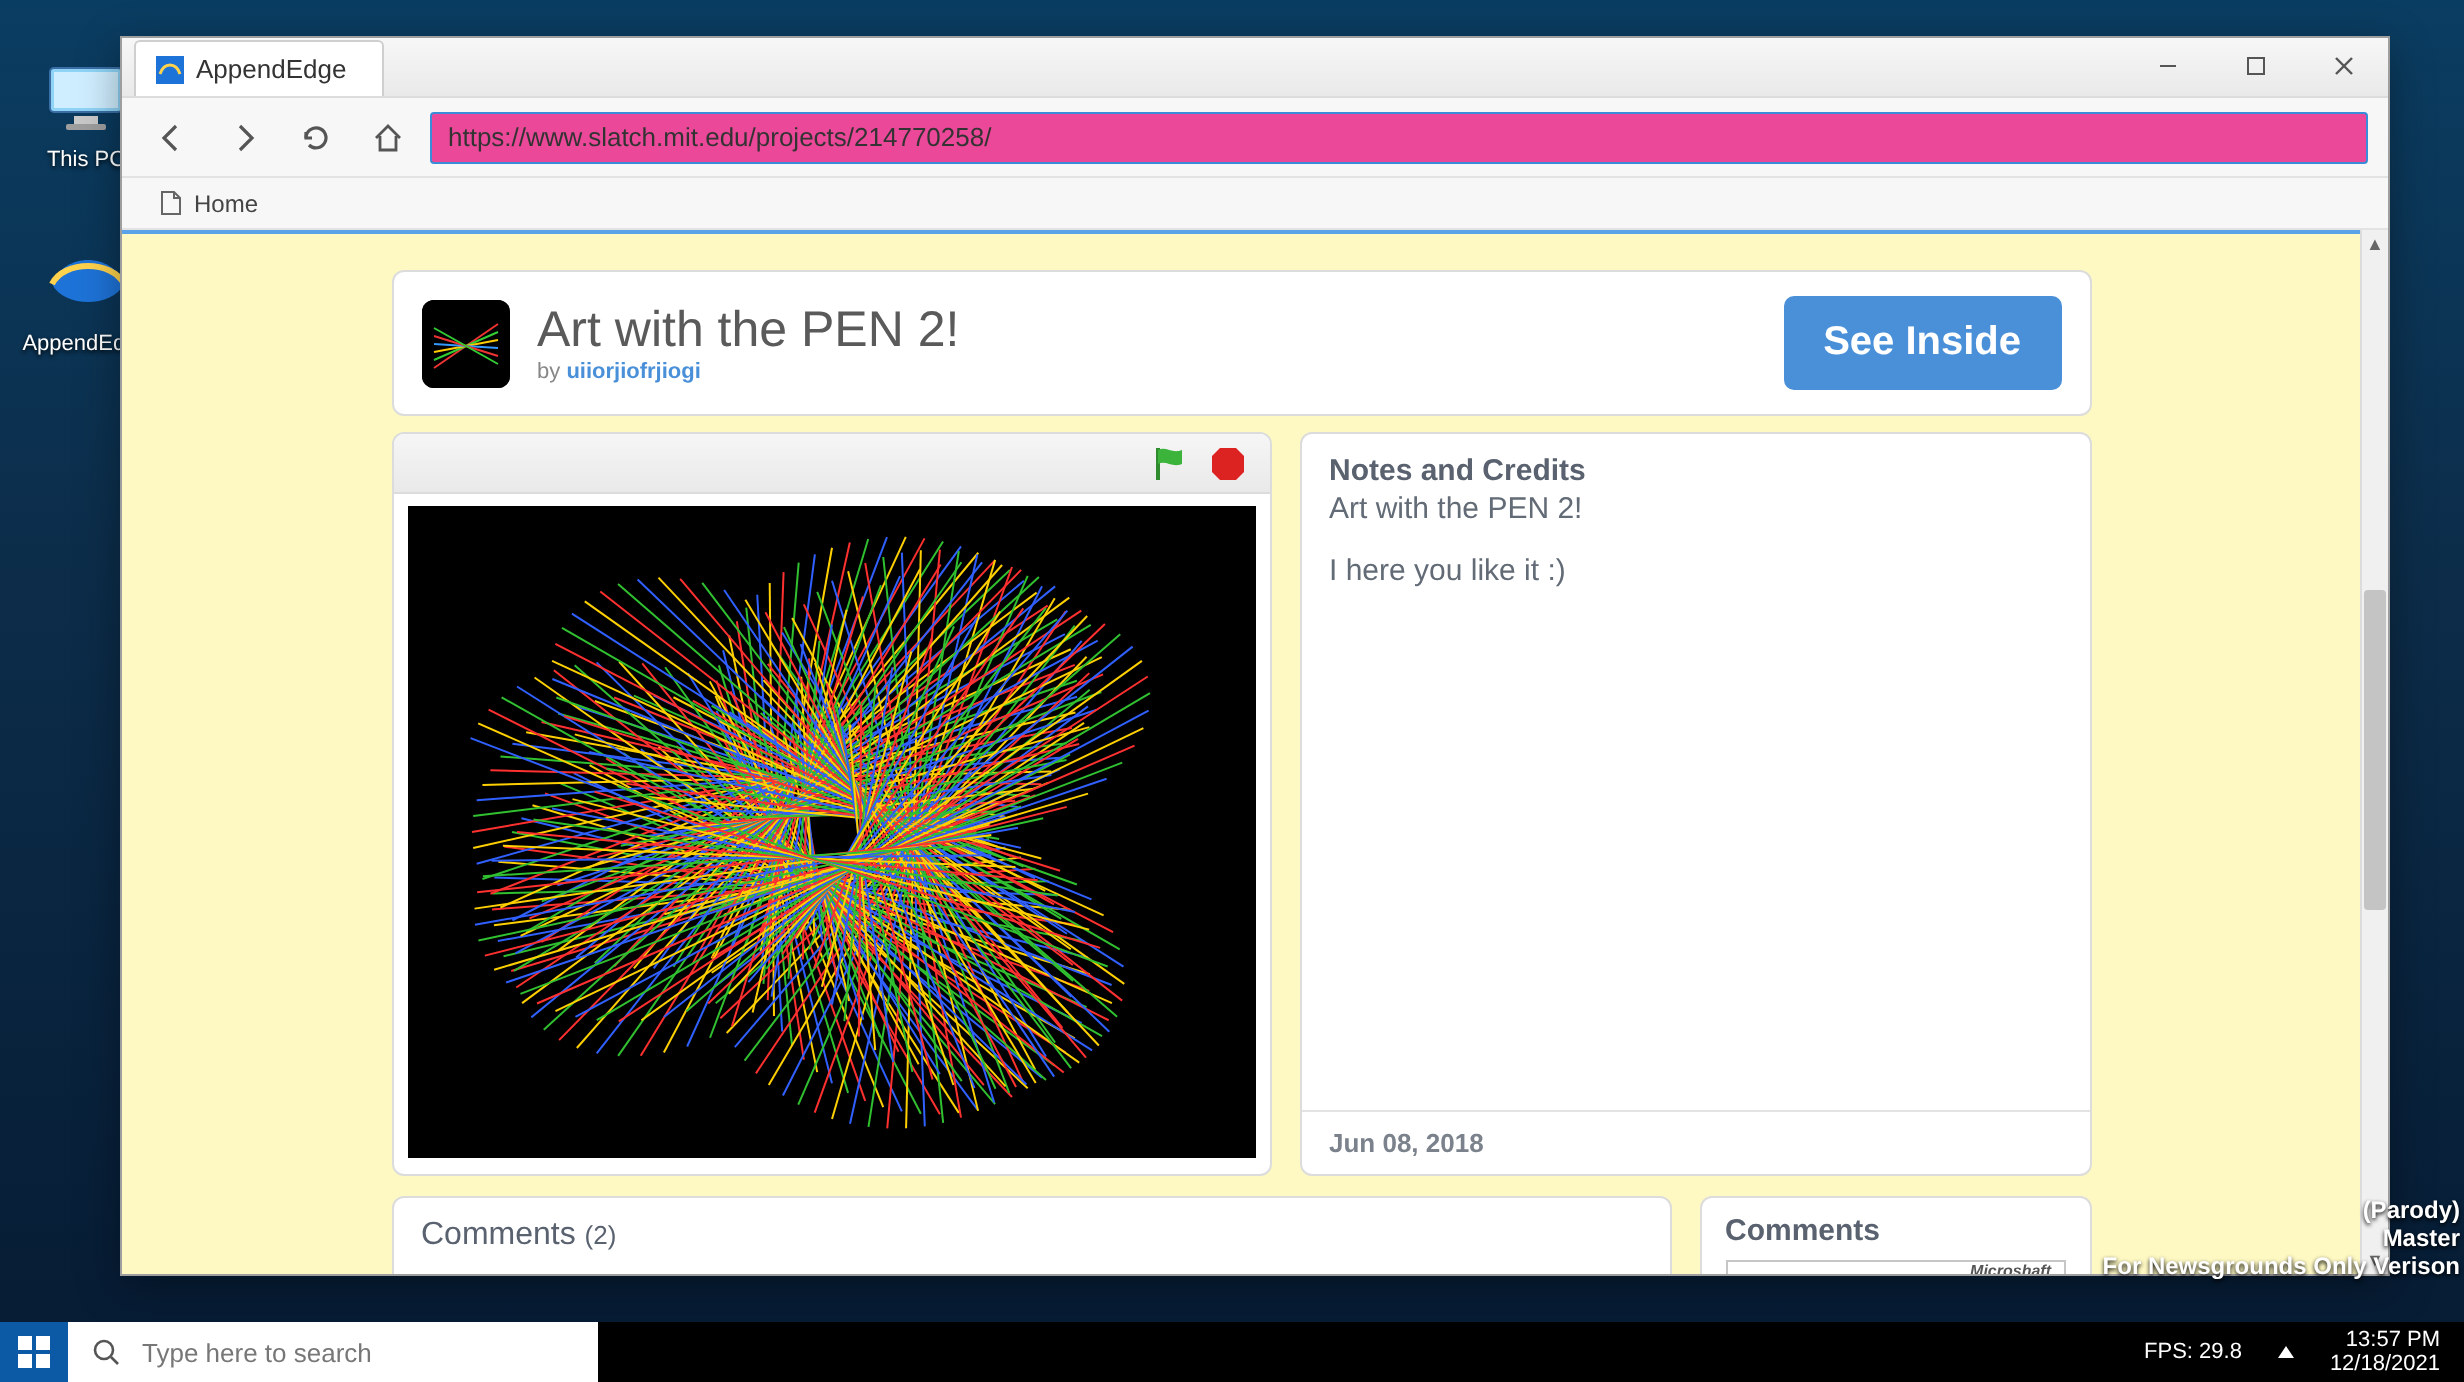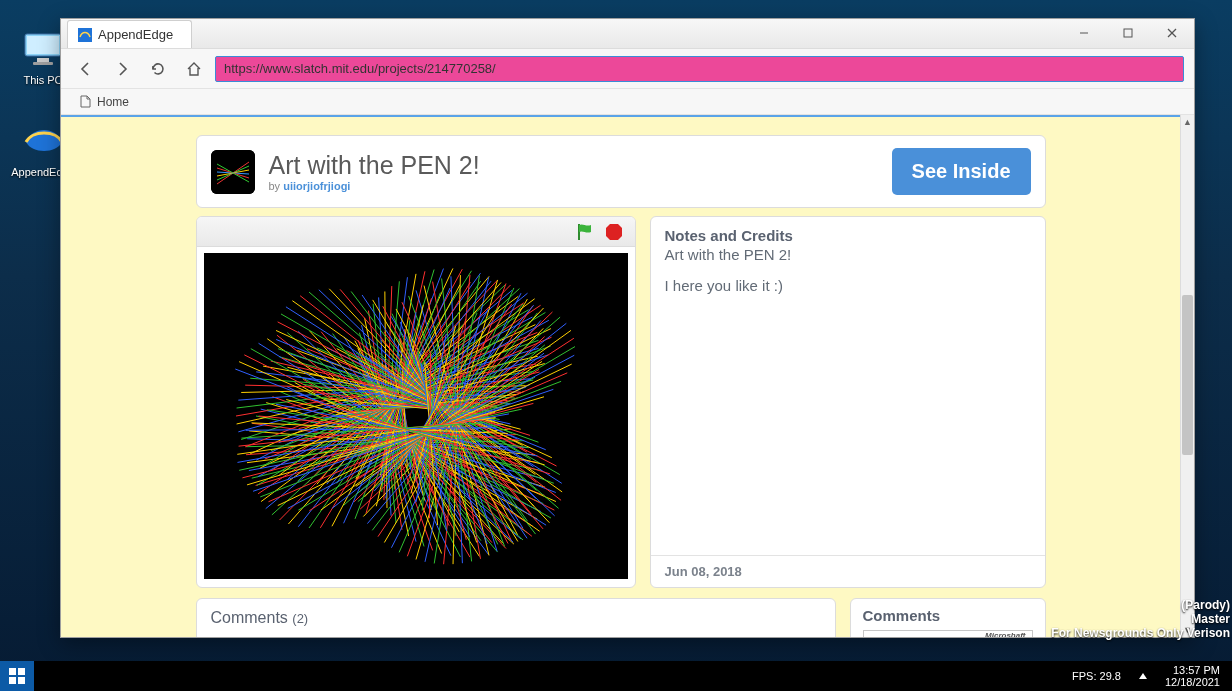--- a/index.html
+++ b/index.html
@@ -574,20 +574,27 @@
 
   <div class="taskbar">
     <div class="start-btn">
       <svg width="16" height="16" viewBox="0 0 16 16">
         <rect x="0" y="0" width="7" height="7" fill="#fff"></rect>
           <rect x="9" y="0" width="7" height="7" fill="#fff"></rect>
         <rect x="0" y="9" width="7" height="7" fill="#fff"></rect>
           <rect x="9" y="9" width="7" height="7" fill="#fff"></rect>
       </svg>
     </div>
+    <div class="search-box">
+      <svg width="15" height="15" viewBox="0 0 15 15">
+          <circle cx="6" cy="6" r="4.5" fill="none" stroke="#555" stroke-width="1.3"></circle>
+          <line x1="9.5" y1="9.5" x2="13" y2="13" stroke="#555" stroke-width="1.3"></line>
+        </svg>
+      <span>Type here to search</span>
+    </div>
     <div class="tb-spacer"></div>
     <div class="tb-right">
       <span>FPS: 29.8</span>
       <div class="tb-tri"></div>
       <div class="tb-clock">
         <div>13:57 PM</div>
         <div>12/18/2021</div>
       </div>
     </div>
   </div>

